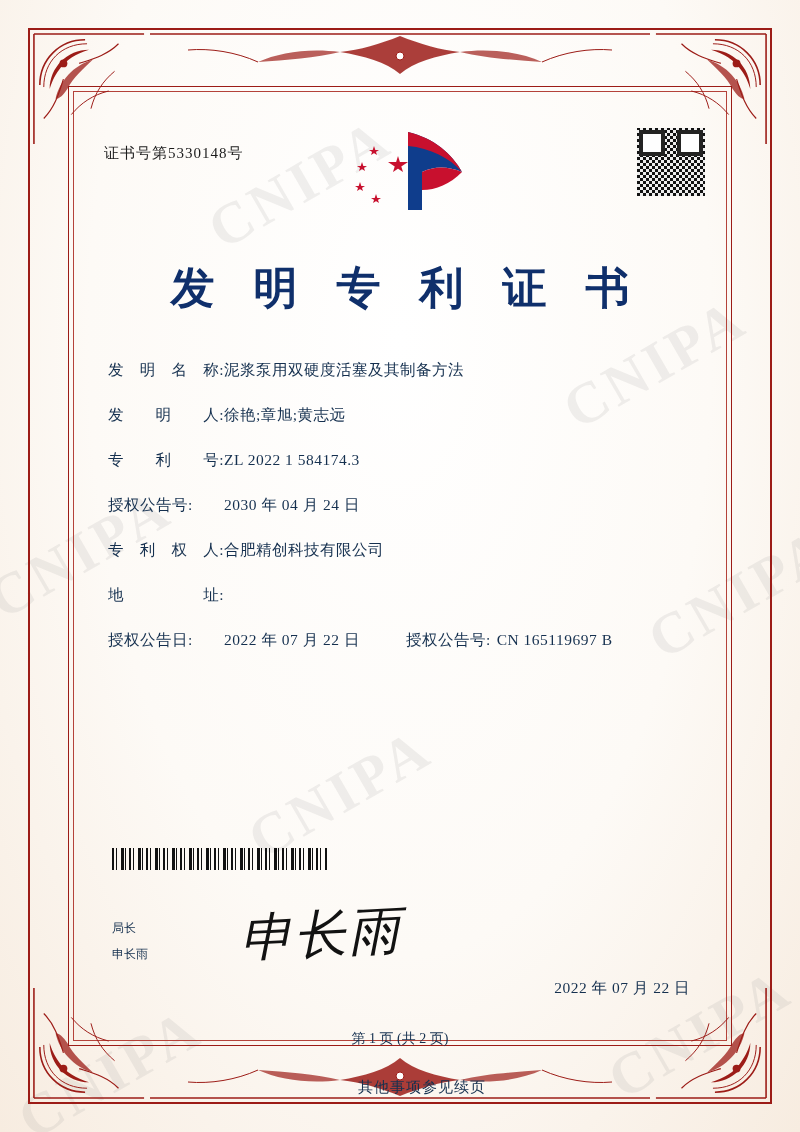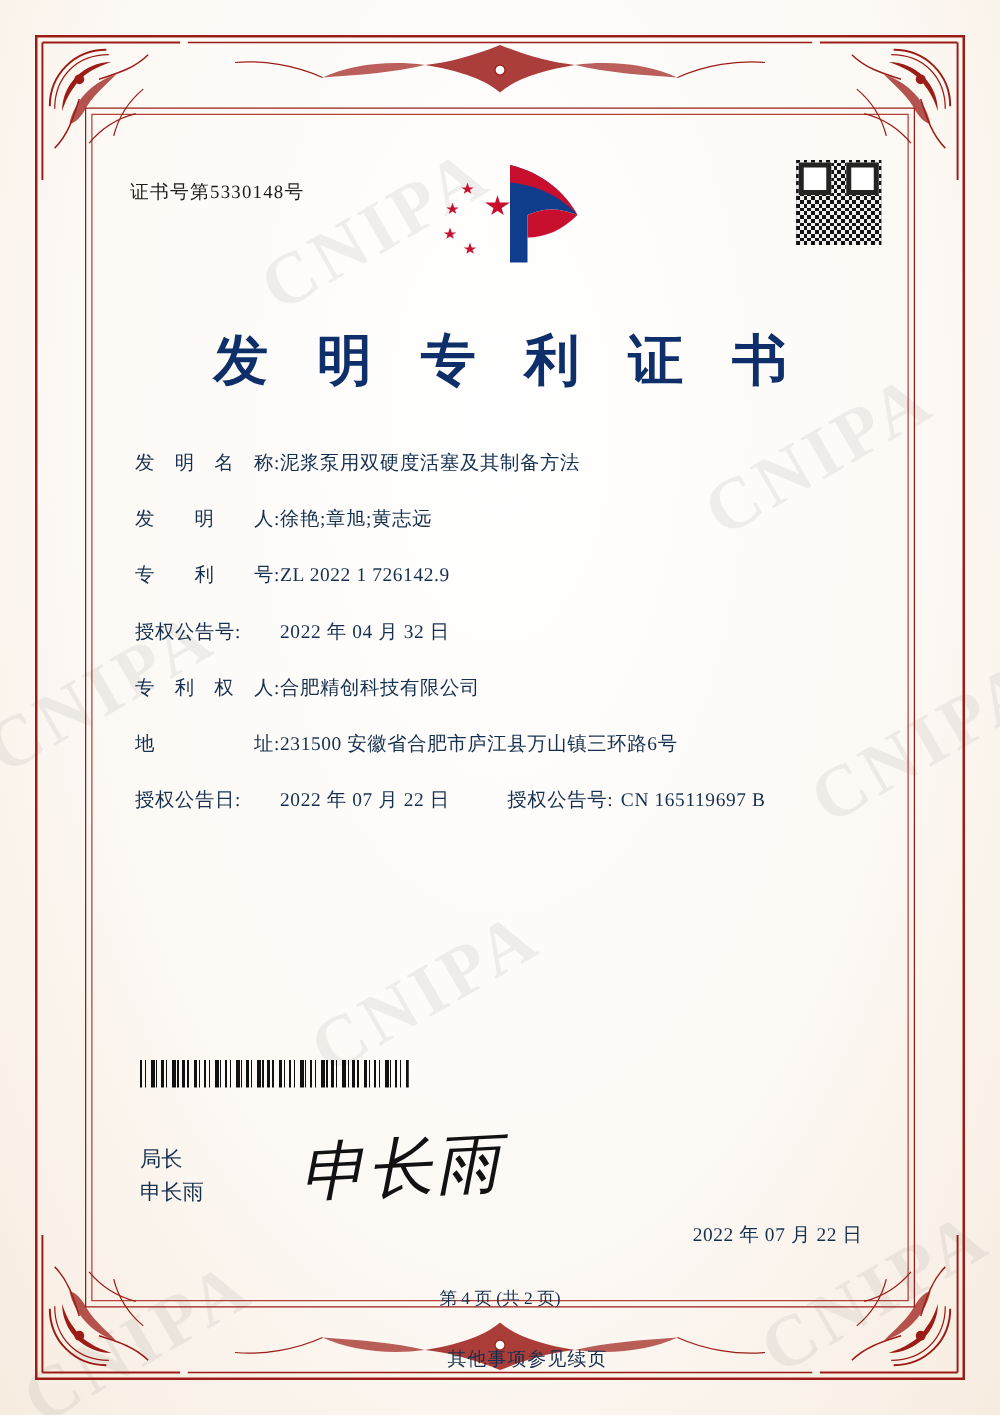--- a/index.html
+++ b/index.html
@@ -193,21 +193,21 @@
         #111 0 2px, transparent 2px 4px,
         #111 4px 5px, transparent 5px 9px,
         #111 9px 12px, transparent 12px 13px,
         #111 13px 14px, transparent 14px 17px);
   }
 
   .sign-block {
     position: absolute;
     left: 112px;
     top: 915px;
-    font-size: 17px;
+    font-size: 12px;
     color: #15304f;
     line-height: 26px;
   }
   .signature {
     position: absolute;
     left: 240px;
     top: 900px;
     font-size: 52px;
     color: #121212;
     font-family: "DejaVu Serif", serif;
@@ -380,44 +380,43 @@
         </span>
         <span class="field-value">徐艳;章旭;黄志远</span>
       </div>
 
       <div class="field-row">
         <span class="field-label spread">
           <span>专</span>
           <span>利</span>
           <span>号:</span>
         </span>
-        <span class="field-value">ZL 2022 1 726142.9</span>
+        <span class="field-value">ZL 2022 1 584174.3</span>
       </div>
 
       <div class="field-row">
         <span class="field-label">授权公告号:</span>
-        <span class="field-value">2022 年 04 月 32 日</span>
+        <span class="field-value">2030 年 04 月 24 日</span>
       </div>
 
       <div class="field-row">
         <span class="field-label spread">
           <span>专</span>
           <span>利</span>
           <span>权</span>
           <span>人:</span>
         </span>
         <span class="field-value">合肥精创科技有限公司</span>
       </div>
 
       <div class="field-row">
         <span class="field-label spread">
           <span>地</span>
           <span>址:</span>
         </span>
-        <span class="field-value">231500 安徽省合肥市庐江县万山镇三环路6号</span>
       </div>
 
       <div class="field-row dual">
         <span class="field-label">授权公告日:</span>
         <span class="field-value">2022 年 07 月 22 日</span>
         <span class="field-label2">授权公告号:</span>
         <span class="field-value">CN 165119697 B</span>
       </div>
 
     </div>
@@ -429,17 +428,17 @@
 
   <div class="sign-block">
     <div>局长</div>
     <div>申长雨</div>
   </div>
 
   <div class="signature">申长雨</div>
 
   <div class="issue-date">2022 年 07 月 22 日</div>
 
-  <div class="page-no">第 4 页 (共 2 页)</div>
+  <div class="page-no">第 1 页 (共 2 页)</div>
 
   <div class="footer-note">其他事项参见续页</div>
 
 </div>
 
 </body></html>

